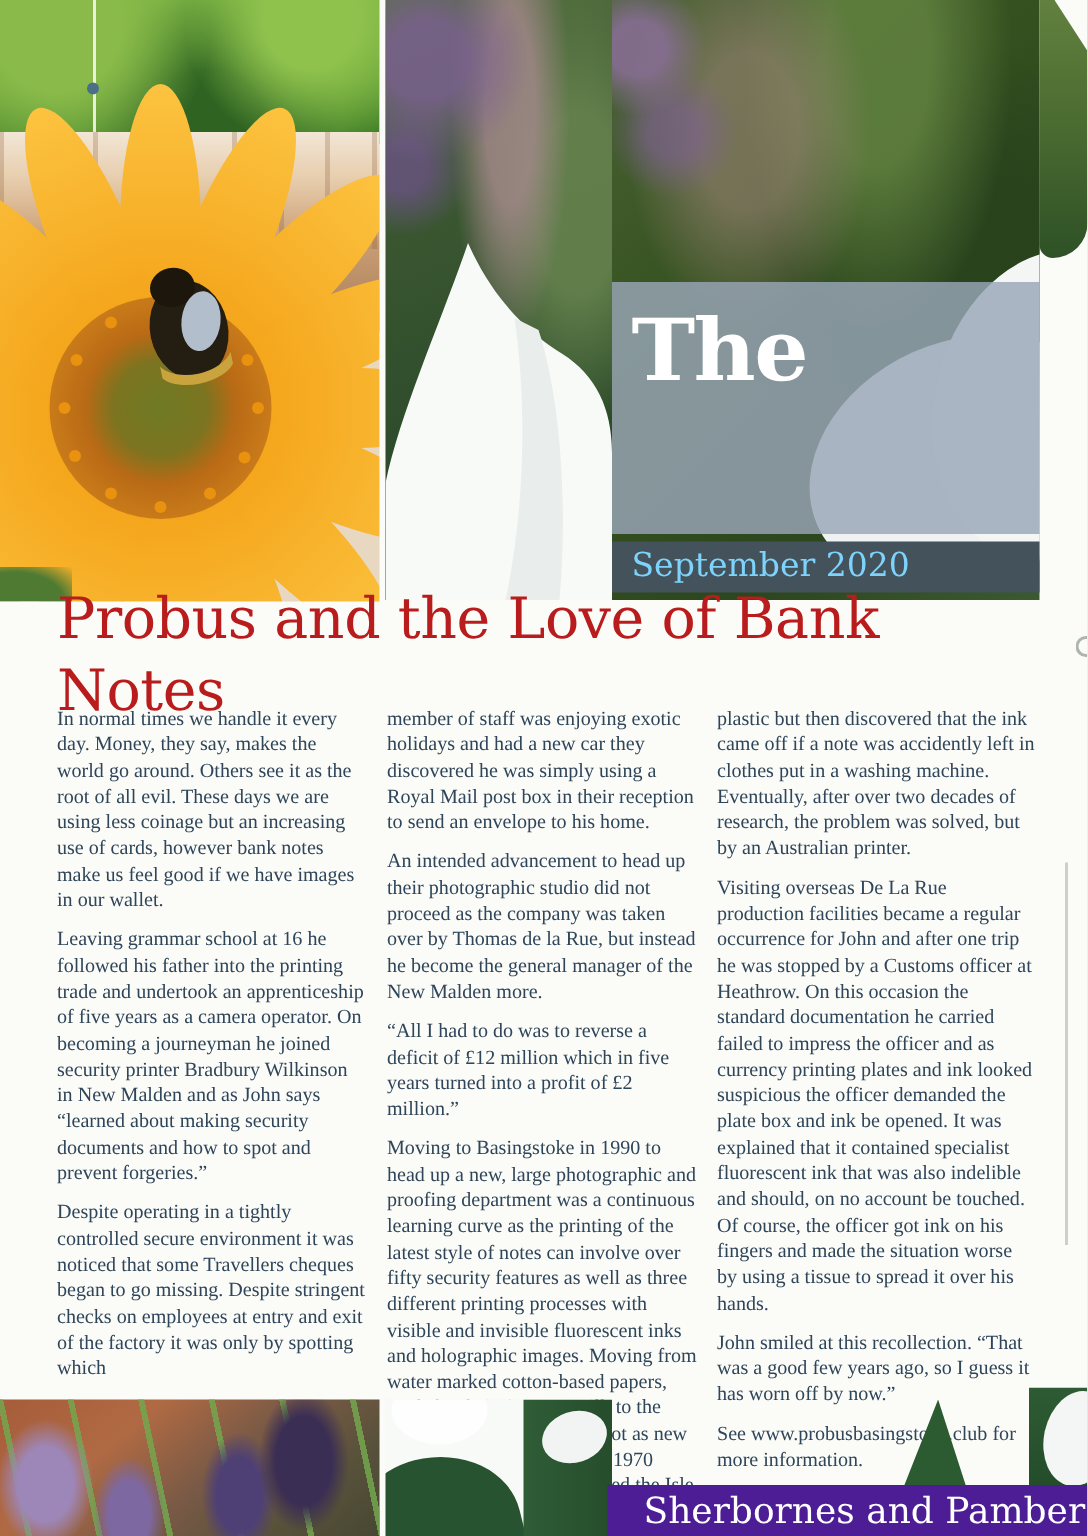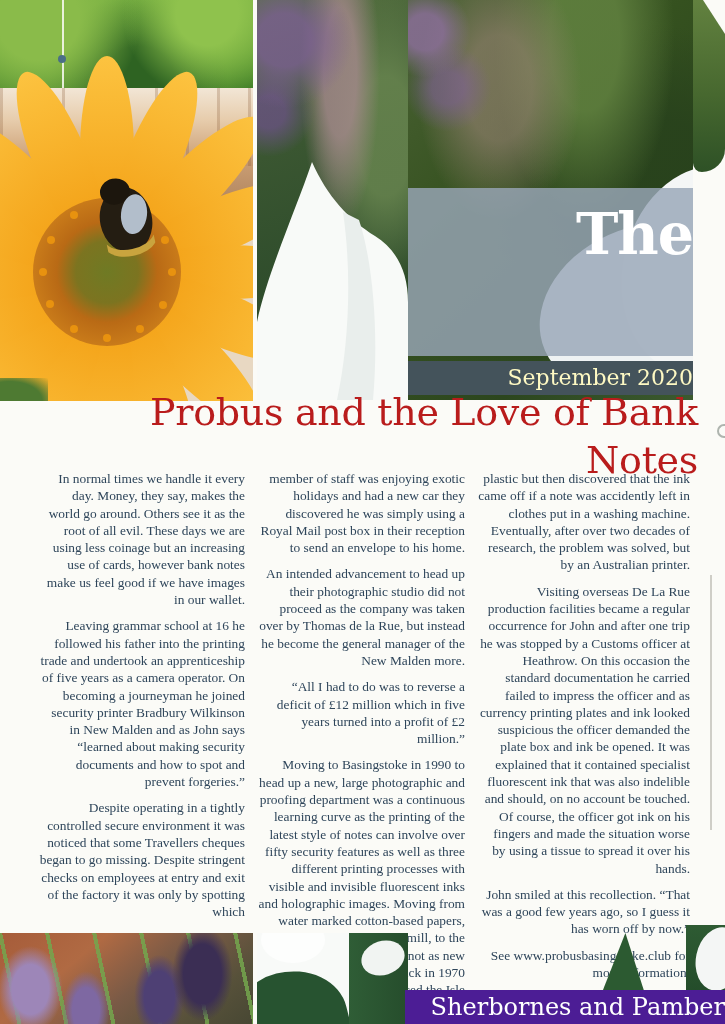--- a/index.html
+++ b/index.html
@@ -1,21 +1,21 @@
 <!DOCTYPE html>
 <html><head>
 <meta charset="utf-8">
 <style>
   html,body{margin:0;padding:0;background:#e8e8e4;}
   .page{
     position:relative;width:725px;height:1024px;margin:0 auto;
     background:#fbfbf7;overflow:hidden;
     font-family:"Liberation Serif", serif;
   }
-  .abs{position:absolute;text-align:right;}
+  .abs{position:absolute;}
   
   .photo{position:absolute;top:0;overflow:hidden;}
   .photo-left{left:0;width:253px;height:401px;background:#e8d8c2;}
   .lawn{position:absolute;left:0;top:0;width:253px;height:96px;
     background:
       radial-gradient(circle at 82% 15%, #8fc24d 0 14%, rgba(0,0,0,0) 38%),
       radial-gradient(circle at 15% 20%, #8abb4a 0 18%, rgba(0,0,0,0) 45%),
       radial-gradient(circle at 55% 85%, #2e6322 0 22%, rgba(0,0,0,0) 55%),
       linear-gradient(180deg,#74ad40 0%,#5d9a33 55%,#3f7d28 100%);}
   .string-line{position:absolute;left:62px;top:0;width:2px;height:150px;
@@ -53,21 +53,21 @@
     border-radius:0 0 26px 10px;}
   .white-corner{position:absolute;left:703px;top:0;width:22px;height:34px;
     background:#fbfbf7;clip-path:polygon(100% 0,100% 100%,0 0);}
   
   .mast-panel{left:408px;top:188px;width:285px;height:168px;
     background:rgba(152,166,183,.82);
     color:#ffffff;font-family:"DejaVu Serif", serif;font-weight:600;
     font-size:57px;line-height:76px;padding:8px 0 0 13px;box-sizing:border-box;
     letter-spacing:-1px;}
   .date-band{left:408px;top:361px;width:285px;height:34px;background:#44535b;
-    color:#fef9c3;font-family:"DejaVu Serif", serif;font-size:22px;line-height:34px;
+    color:#7dd3fc;font-family:"DejaVu Serif", serif;font-size:22px;line-height:34px;
     padding-left:13px;box-sizing:border-box;}
   
   .article-title{left:38px;top:388px;width:660px;
     font-family:"DejaVu Serif", serif;font-size:38px;line-height:48px;
     color:#b91c1c;letter-spacing:-.3px;}
   .col{top:470px;width:207px;font-size:13.4px;line-height:17.3px;color:#2e455a;}
   .col p{margin:0 0 9px 0;}
   .col1{left:38px;}
   .col2{left:258px;}
   .col3{left:478px;width:212px;}

